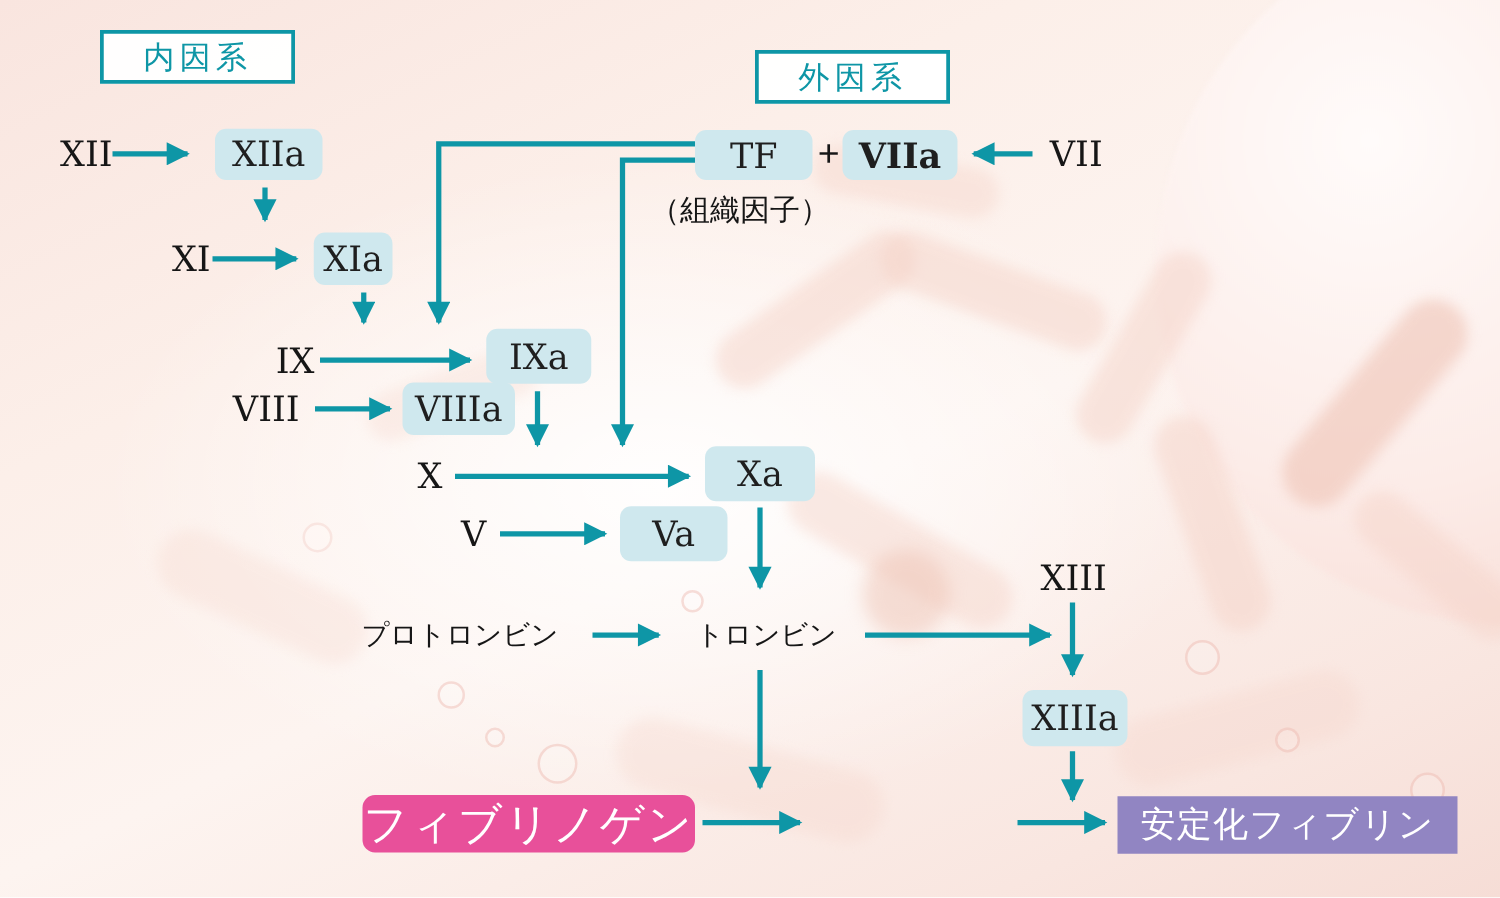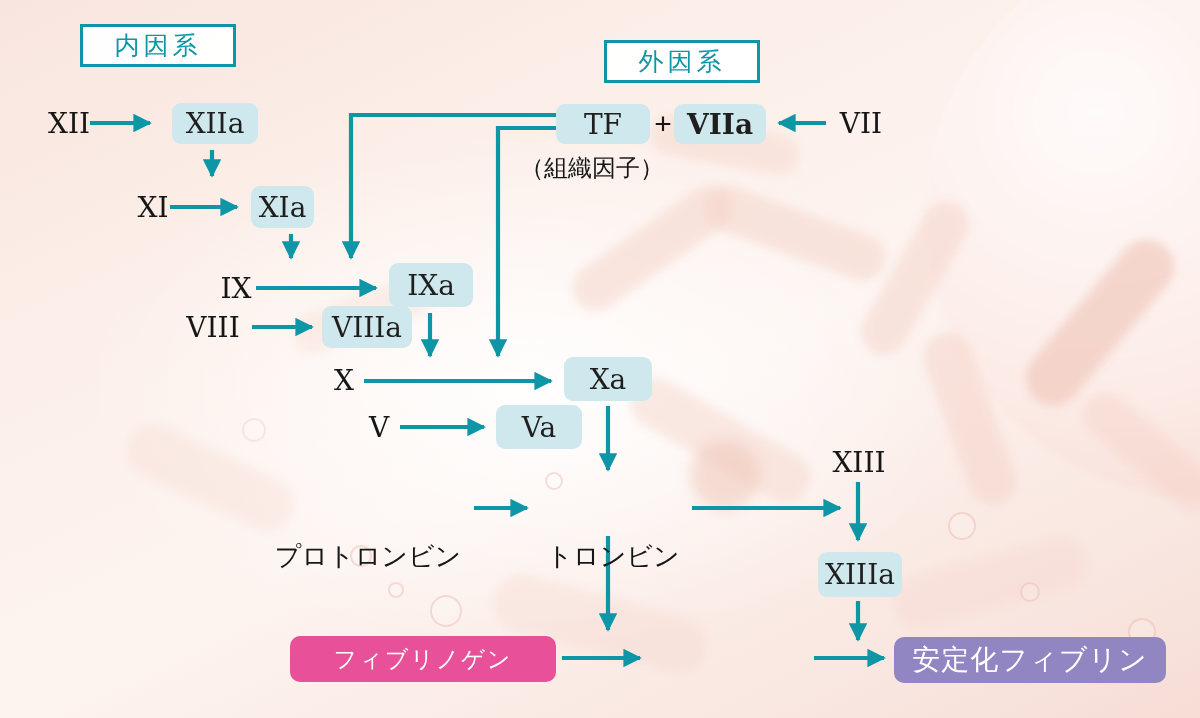--- a/index.html
+++ b/index.html
@@ -10,26 +10,26 @@
       radial-gradient(ellipse 620px 360px at 44% 54%, rgba(255,255,255,.92), rgba(255,255,255,0) 72%),
       linear-gradient(155deg,#f9e5df 0%,#fcefe9 30%,#fdf4f0 55%,#f9e6e0 85%,#f6ddd6 100%);
   }
   .bgdec{position:absolute;pointer-events:none;}
   .cell{background:#f5d3c8;border-radius:999px;filter:blur(5px);}
   .ring{border:2px solid rgba(235,172,160,.38);border-radius:50%;background:rgba(255,255,255,.15);}
   .node{position:absolute;display:flex;align-items:center;justify-content:center;white-space:nowrap;}
   .factor{font-family:"DejaVu Serif","Liberation Serif",serif;font-size:28px;color:#161616;}
   .abox{background:var(--box-fill);border-radius:9px;font-family:"DejaVu Serif","Liberation Serif",serif;
         font-size:28px;color:var(--box-text);}
-  .jp{font-size:26px;color:#161616;margin-top:48px;}
+  .jp{font-size:22px;color:#161616;}
   .note{font-size:24px;color:#161616;}
   .pathway-label{border:3px solid var(--teal);color:var(--teal);background:rgba(255,255,255,.96);
         font-size:25px;letter-spacing:4px;font-weight:500;}
-  .pink-box{background:var(--pink);color:#fff;font-size:23px;border-radius:10px;letter-spacing:2px;}
-  .purple-box{background:var(--purple);color:#fff;font-size:28px;border-radius:10px;letter-spacing:1px;}
+  .pink-box{background:var(--pink);color:#fff;font-size:35px;border-radius:10px;letter-spacing:2px;}
+  .purple-box{background:var(--purple);color:#fff;font-size:28px;border-radius:0;letter-spacing:1px;}
   .plus{font-size:30px;color:#161616;}
   #arrow-layer{position:absolute;left:0;top:0;pointer-events:none;}
   #arrow-layer .arrow{stroke:var(--teal);stroke-width:4.2;fill:none;}
   #arrow-layer marker path{fill:var(--teal);}
 </style>
 </head>
 <body>
 
 <div id="canvas">
 

